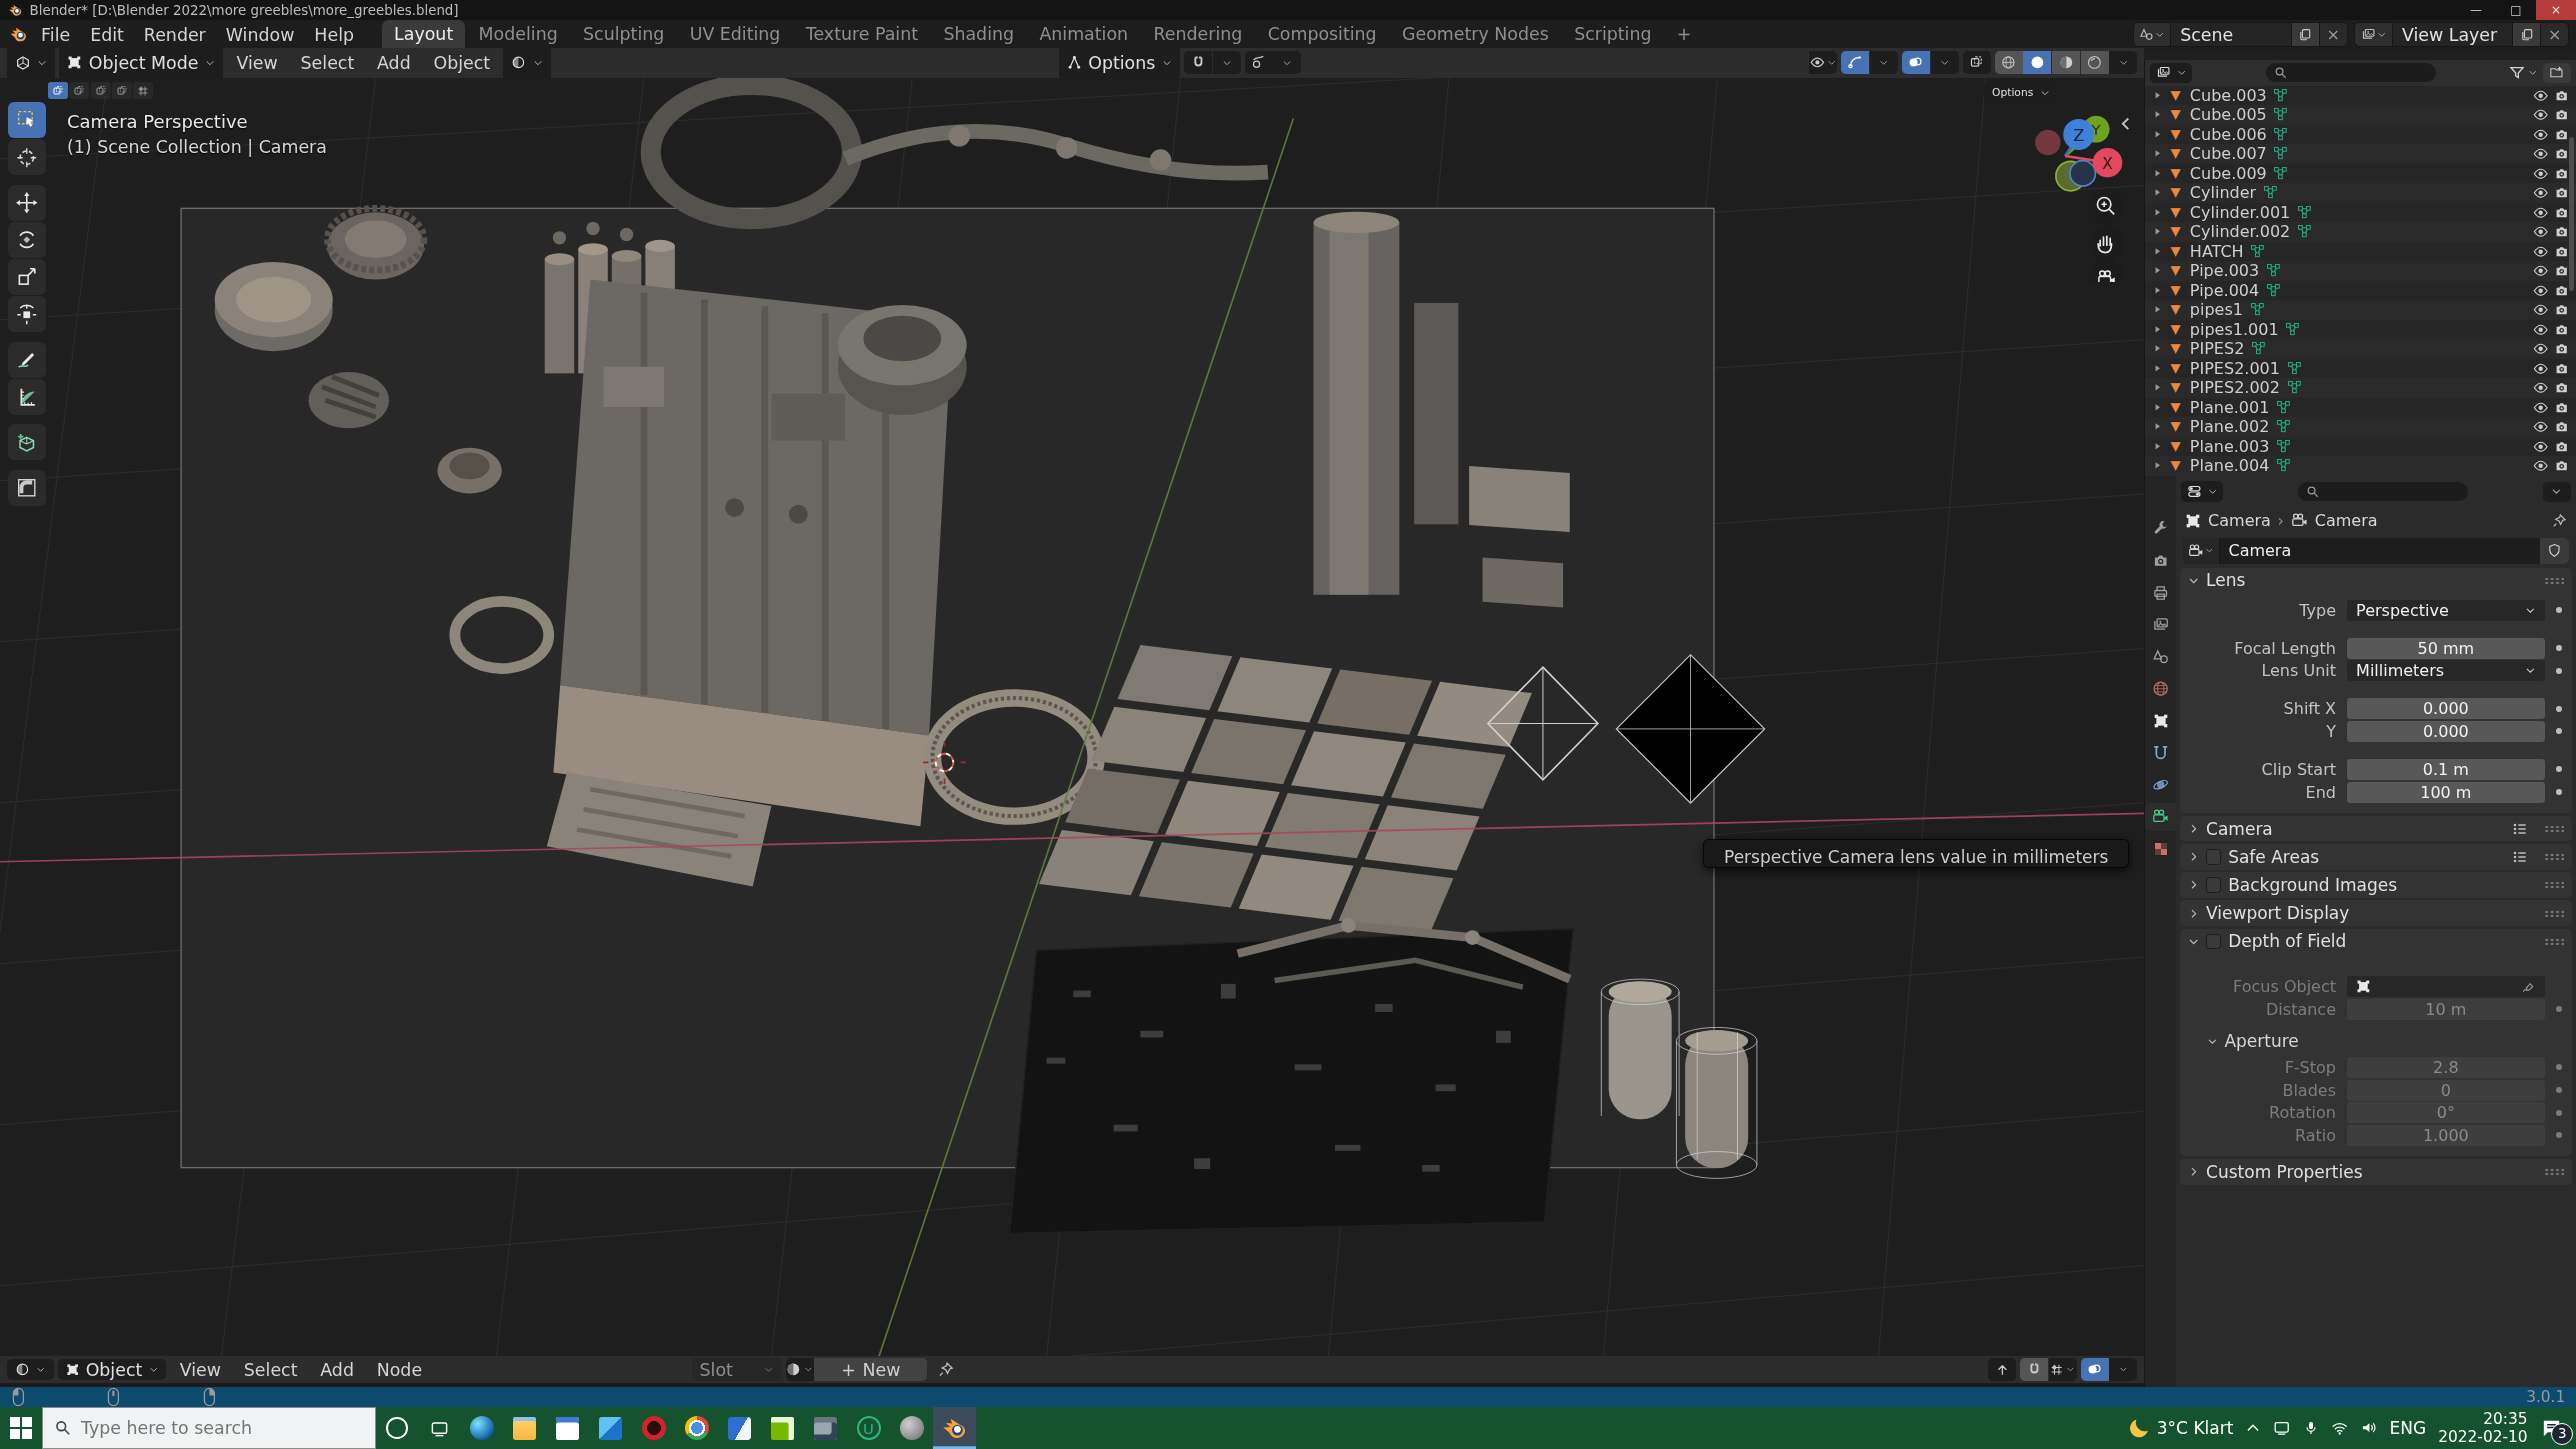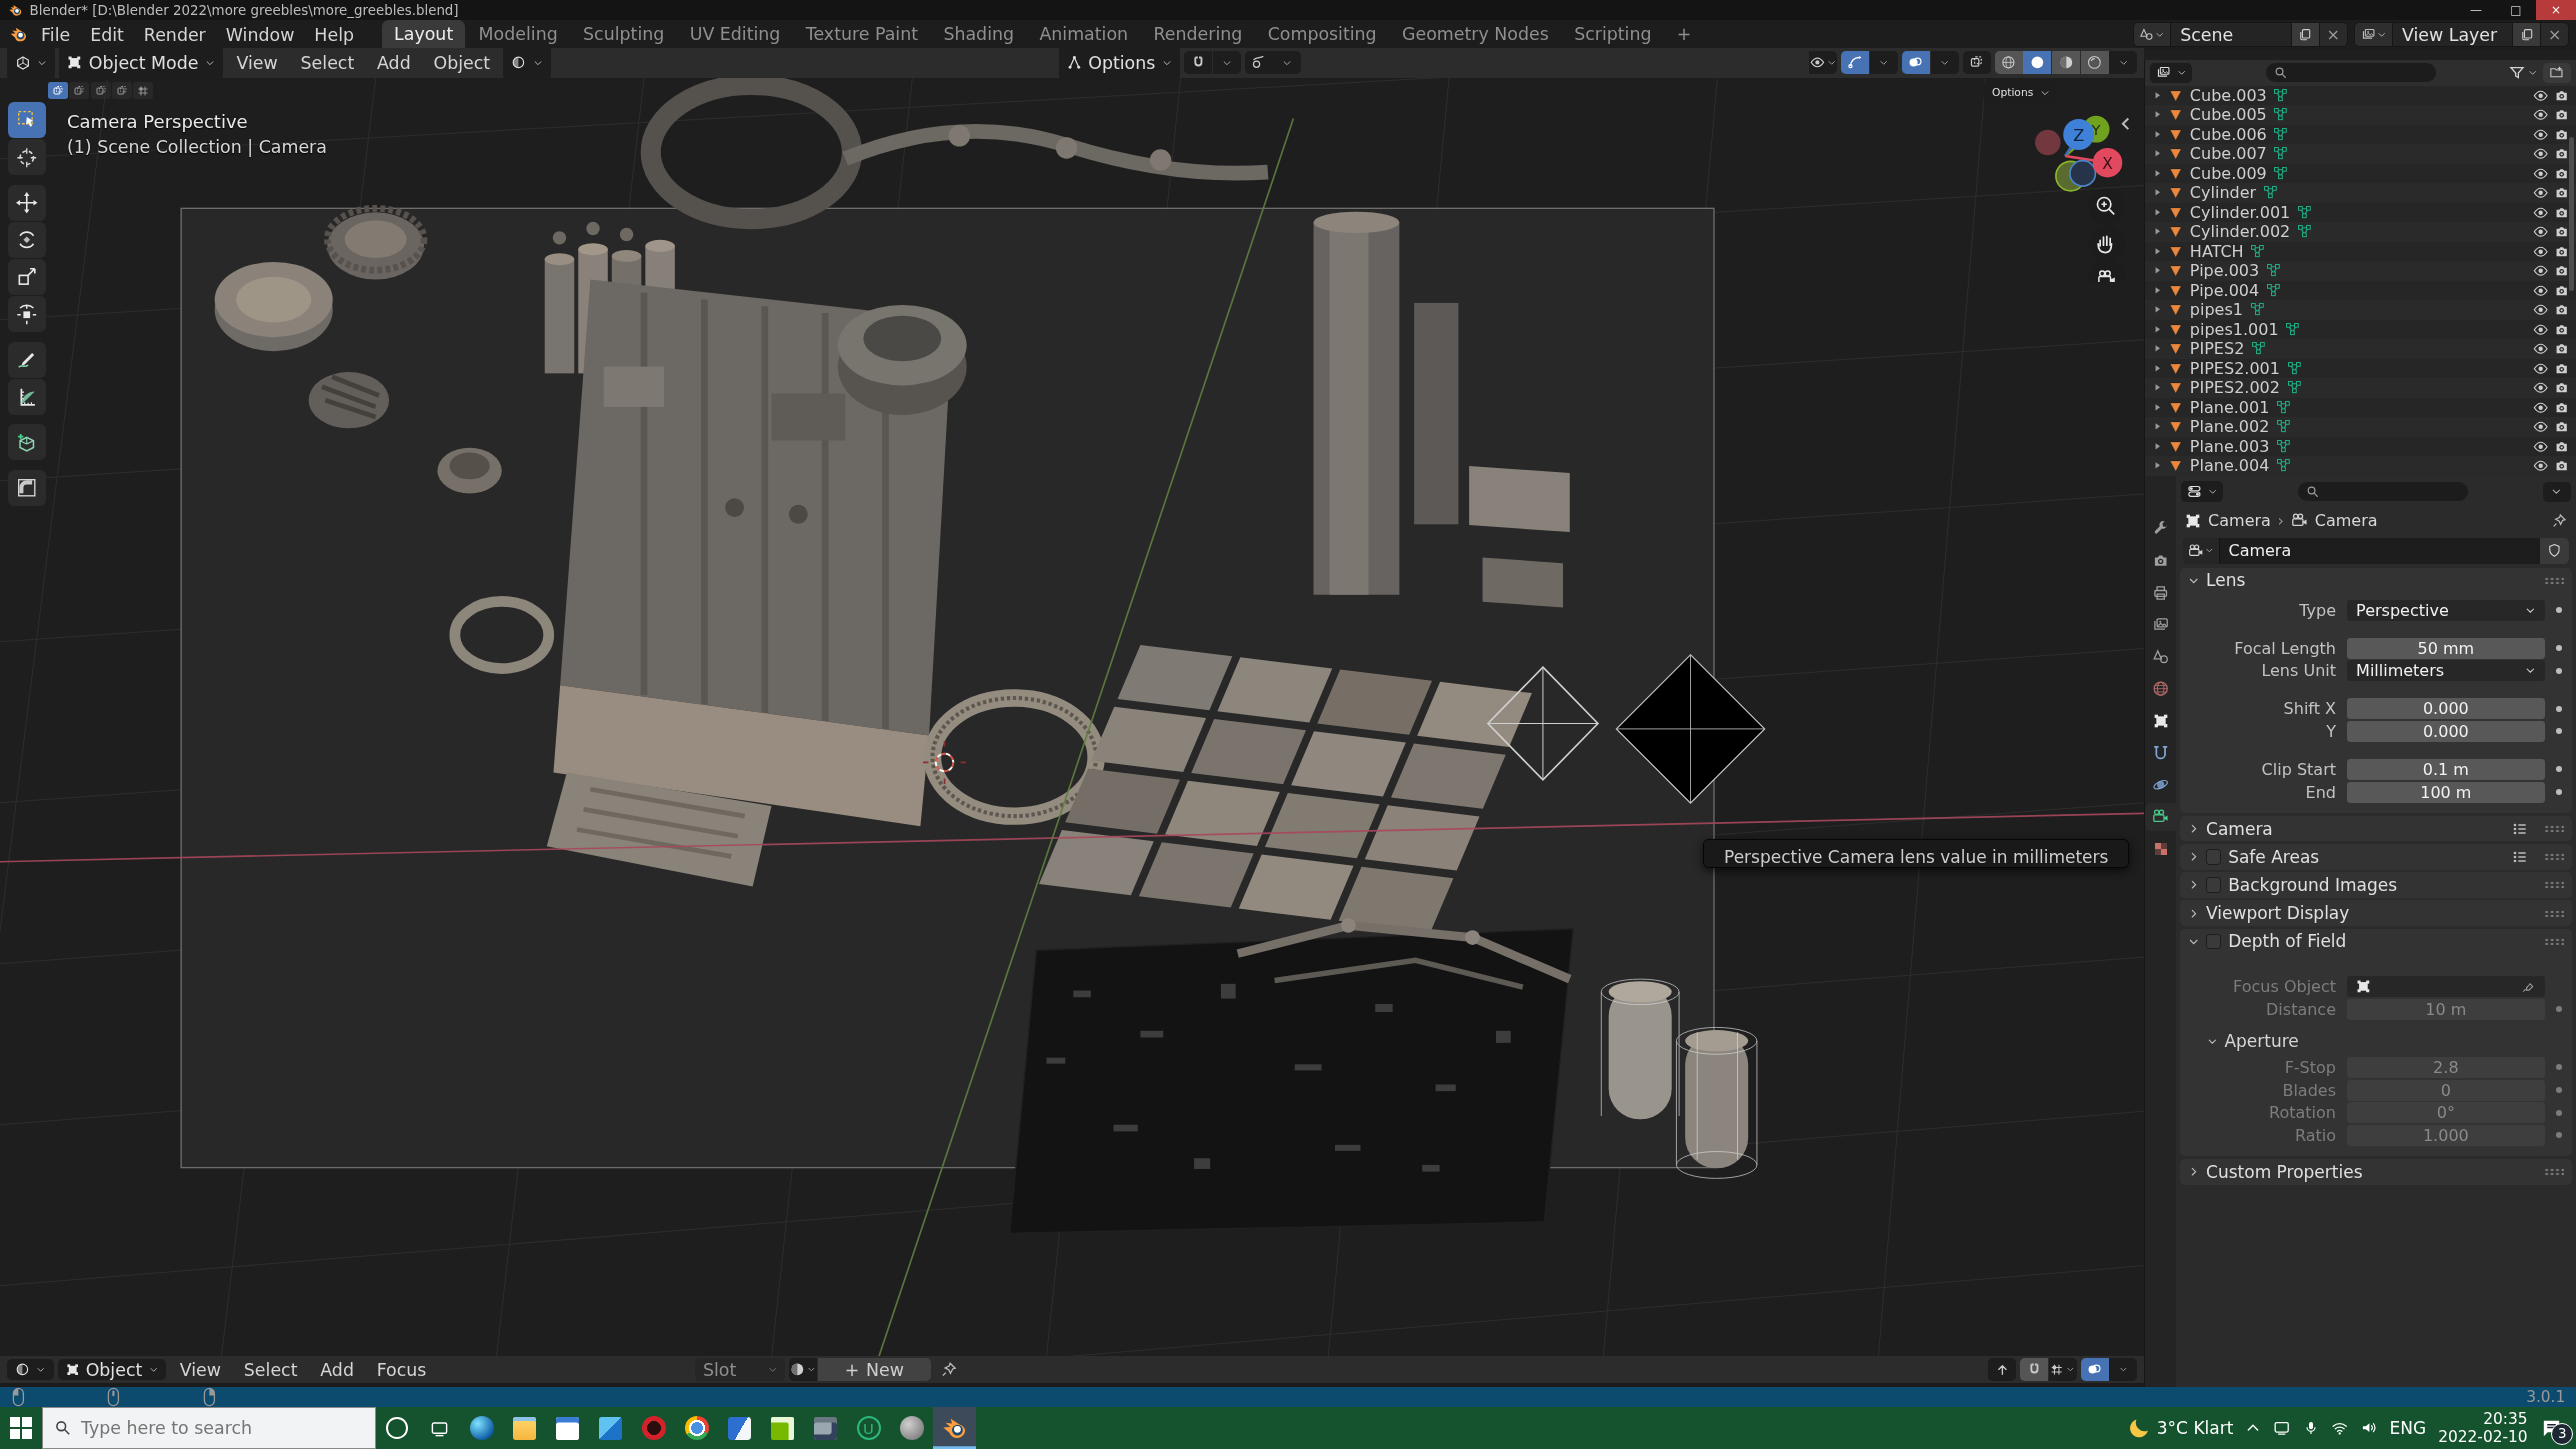--- a/index.html
+++ b/index.html
@@ -1581,21 +1581,21 @@
         <use href="#i-objmode"></use>
       </svg>
     <span>Object</span>
     <svg class="ic chev" width="9.4" height="9.4" viewBox="0 0 14 14">
         <use href="#i-chev"></use>
       </svg>
   </div>
   <span class="hmenu">View</span>
   <span class="hmenu">Select</span>
   <span class="hmenu">Add</span>
-  <span class="hmenu">Focus</span>
+  <span class="hmenu">Node</span>
   <span class="sp"></span>
   <div class="dd" style="height:23px;color:#8f8f8f;background:#262626;min-width:74px">
     <span>Slot</span>
     <svg class="ic chev" width="9.4" height="9.4" style="margin-left:auto" viewBox="0 0 14 14">
         <use href="#i-chev"></use>
       </svg>
   </div>
   <div class="grp">
     <div class="tbtn">
         <svg class="ic" width="14.8" height="14.8" viewBox="0 0 22 22">

